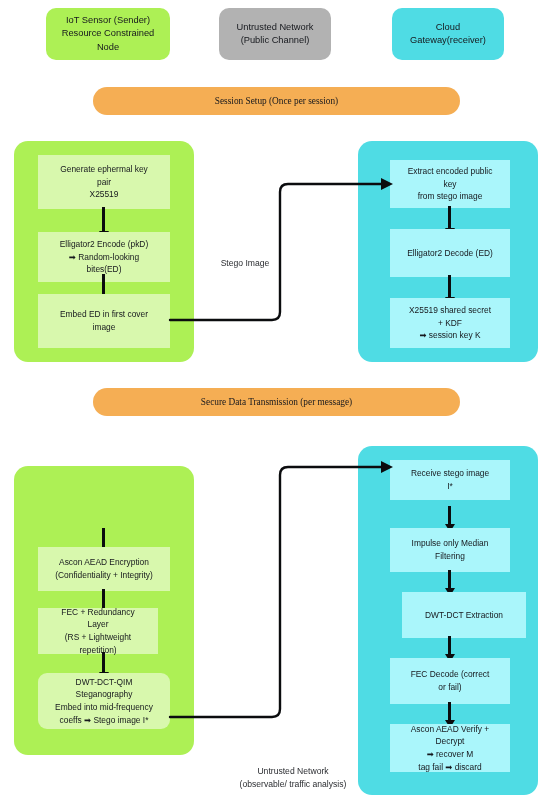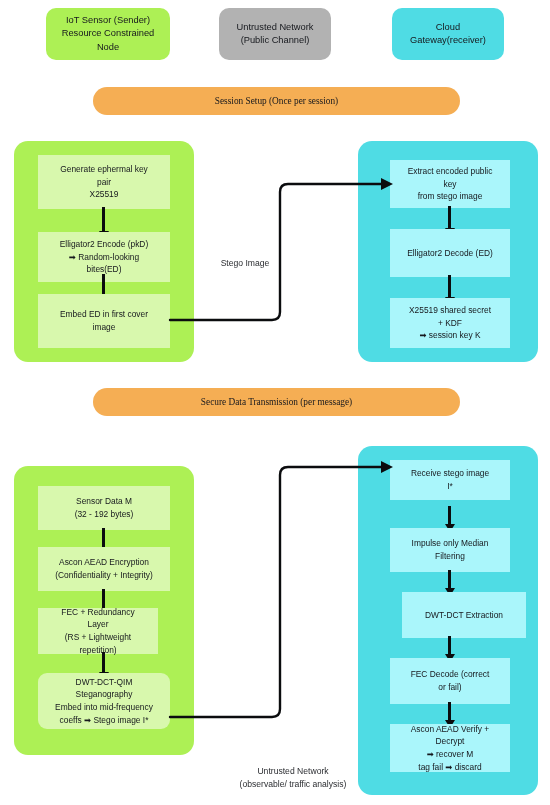--- a/index.html
+++ b/index.html
@@ -198,24 +198,20 @@
     <span>X25519 shared secret + KDF
 ➡ session key K</span>
   </div>
 
   <div class="banner banner-transmit">
     <span>Secure Data Transmission (per message)</span>
   </div>
 
   <div class="panel panel-green panel-data-left"></div>
 
-  <div class="step step-green" style="left:38px; top:486px; width:132px; height:44px;">
-    <span>Sensor Data M
-(32 - 192 bytes)</span>
-  </div>
   <div class="varrow" style="left:97px; top:528px; height:28px;">
     <div class="shaft"></div>
       <div class="head"></div>
   </div>
 
   <div class="step step-green" style="left:38px; top:547px; width:132px; height:44px;">
     <span>Ascon AEAD Encryption
 (Confidentiality + Integrity)</span>
   </div>
   <div class="varrow" style="left:97px; top:589px; height:28px;">

